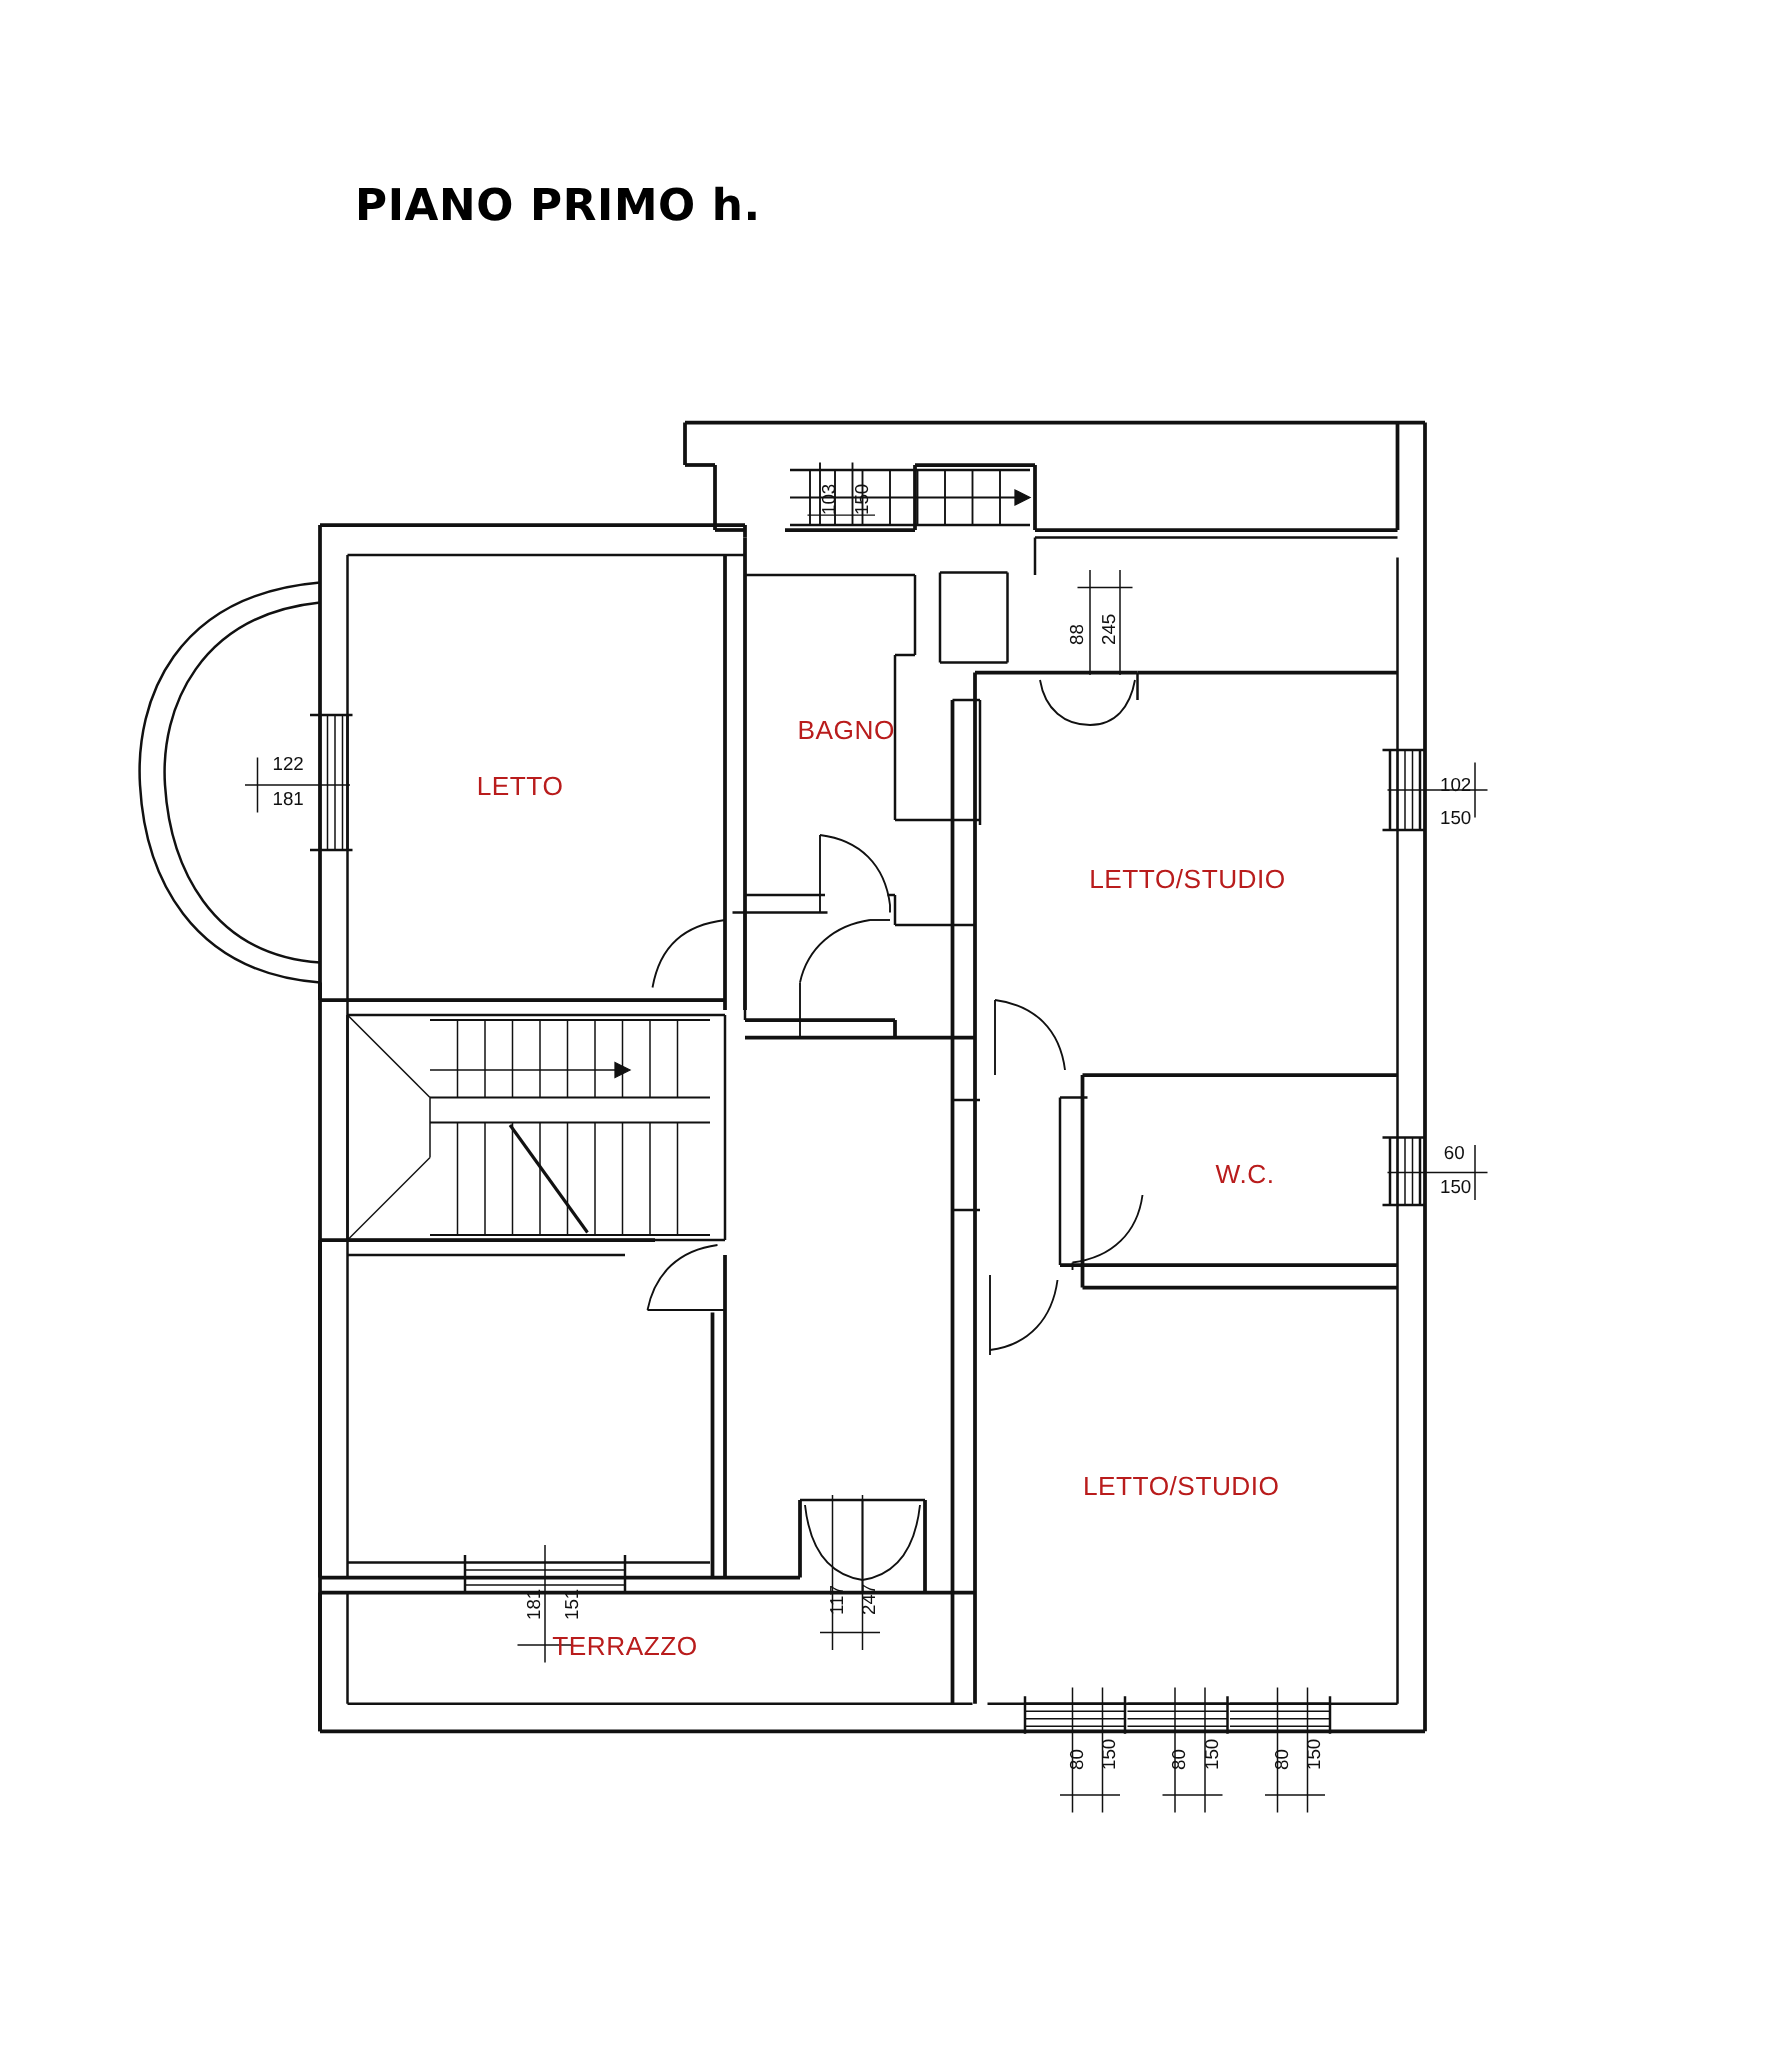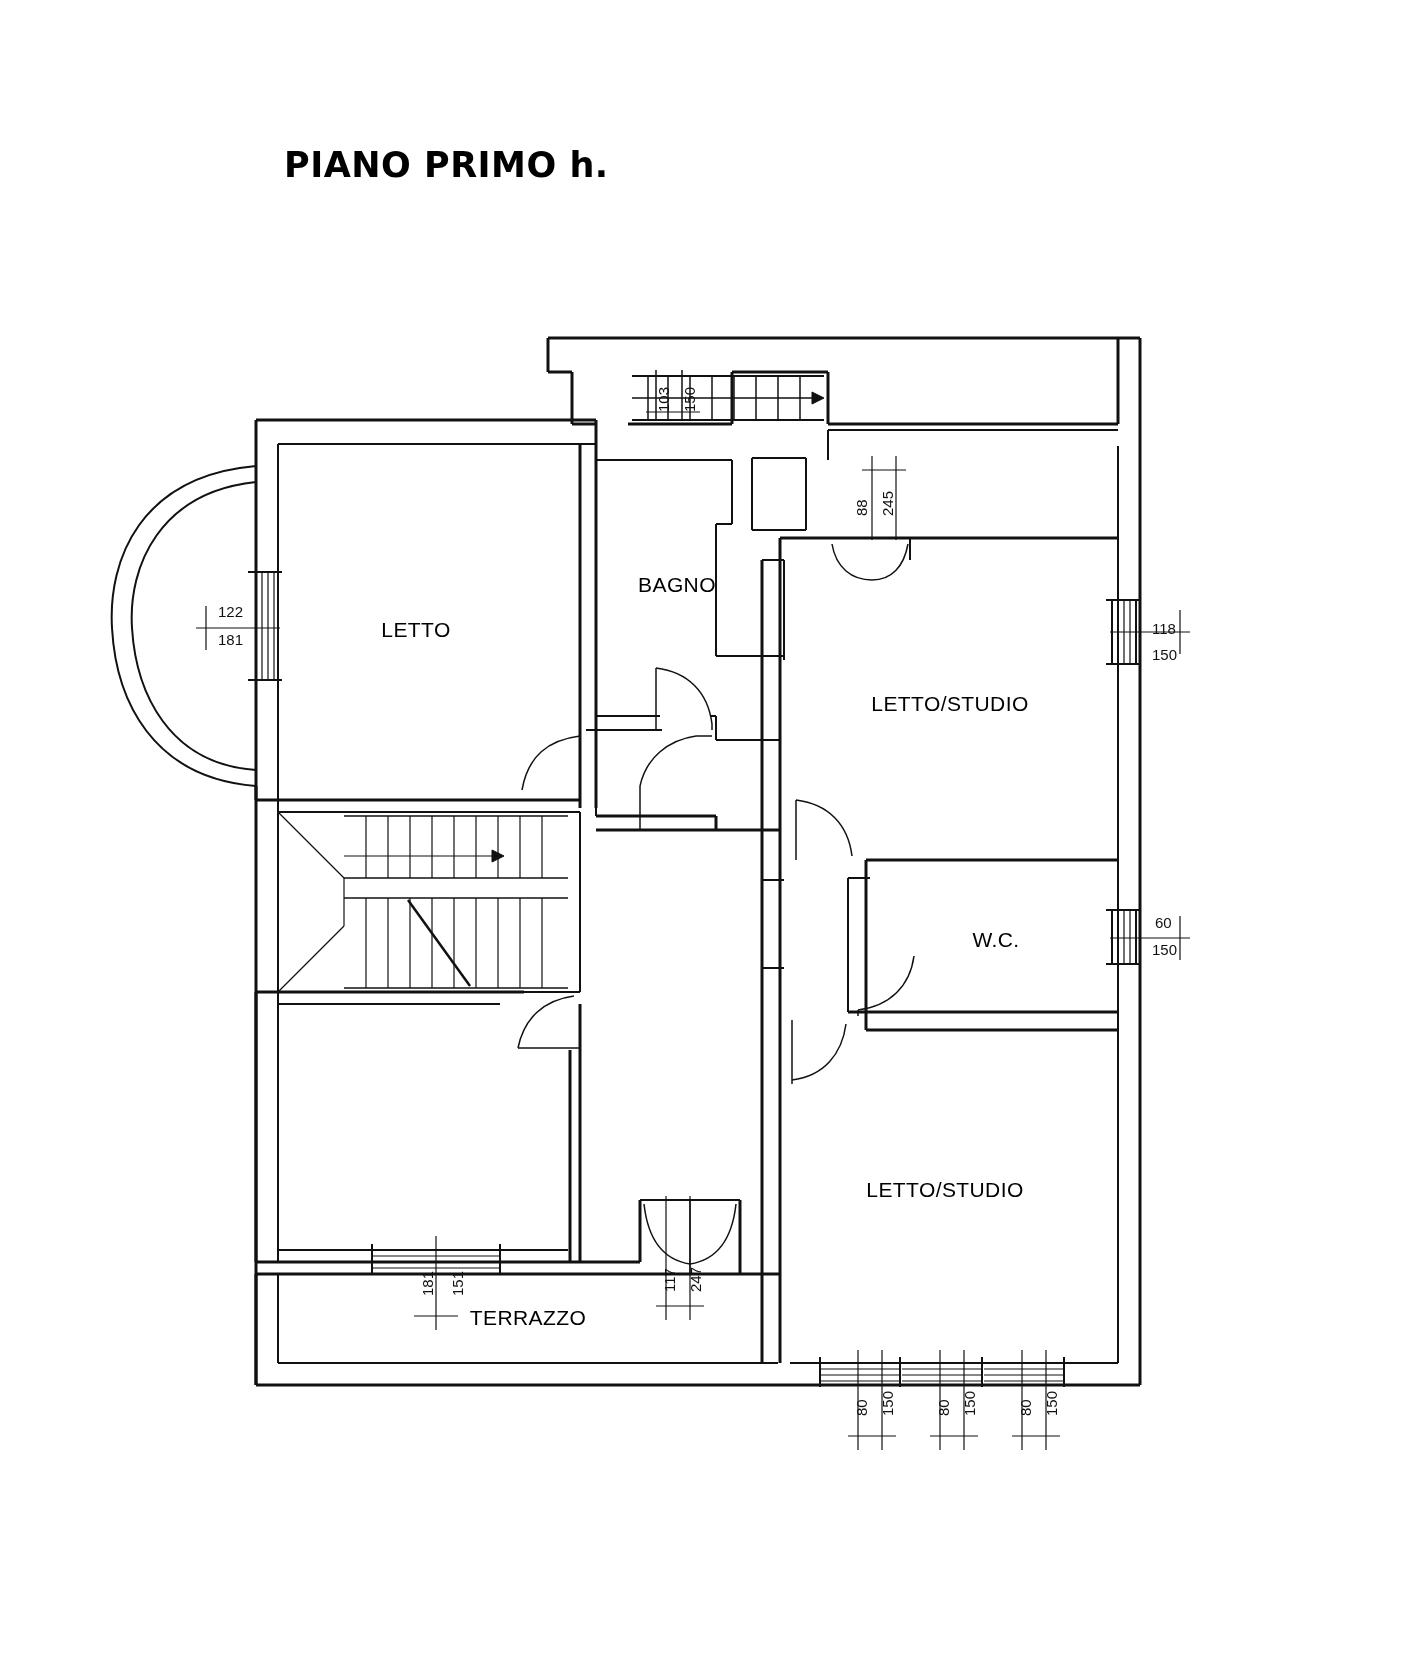--- a/index.html
+++ b/index.html
@@ -33,21 +33,21 @@
     font-size: 35px;
     letter-spacing: 0.5px;
     line-height: 1.45;
     color: #000;
     white-space: nowrap;
   }
   .room-label {
     position: absolute;
     font-family: "Liberation Sans", sans-serif;
     font-size: 21px;
-    color: #000000;
+    color: #b91c1c;
     white-space: nowrap;
     text-align: center;
     letter-spacing: 0.4px;
   }
   .room-label.two-line {
     line-height: 1.5;
   }
   .dim {
     position: absolute;
     font-family: "Liberation Sans", sans-serif;
@@ -339,32 +339,32 @@
 
   <div class="room-label" style="left:677px; top:573px; transform:translateX(-50%);">BAGNO</div>
 
   <div class="room-label" style="left:950px; top:692px; transform:translateX(-50%);">LETTO/STUDIO</div>
 
   <div class="room-label" style="left:996px; top:928px; transform:translateX(-50%);">W.C.</div>
 
 
   <div class="room-label" style="left:945px; top:1178px; transform:translateX(-50%);">LETTO/STUDIO</div>
 
-  <div class="room-label" style="left:500px; top:1306px; transform:translateX(-50%);margin-left:28px;">TERRAZZO</div>
+  <div class="room-label" style="left:500px; top:1306px; transform:translateX(-50%);">TERRAZZO</div>
 
   <div class="dim vert" style="left:655px; top:412px;">103</div>
   <div class="dim vert" style="left:681px; top:412px;">150</div>
 
   <div class="dim vert" style="left:853px; top:516px;">88</div>
   <div class="dim vert" style="left:879px; top:516px;">245</div>
 
   <div class="dim" style="left:218px; top:603px;">122</div>
   <div class="dim" style="left:218px; top:631px;">181</div>
 
-  <div class="dim" style="left:1152px; top:620px;">118</div>
+  <div class="dim" style="left:1152px; top:620px;">102</div>
   <div class="dim" style="left:1152px; top:646px;">150</div>
 
   <div class="dim" style="left:1155px; top:914px;">60</div>
   <div class="dim" style="left:1152px; top:941px;">150</div>
 
   <div class="dim vert" style="left:419px; top:1296px;">181</div>
   <div class="dim vert" style="left:449px; top:1296px;">151</div>
 
   <div class="dim vert" style="left:661px; top:1292px;">117</div>
   <div class="dim vert" style="left:687px; top:1292px;">247</div>

